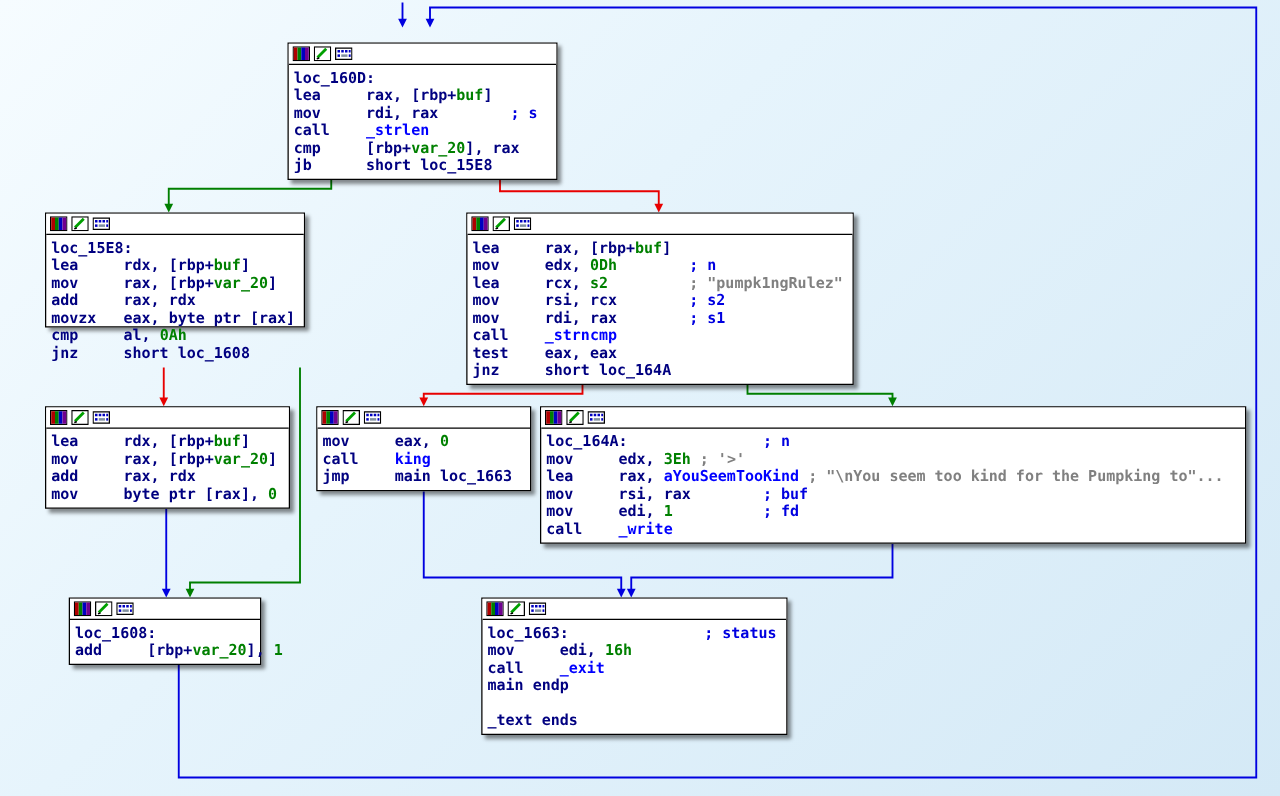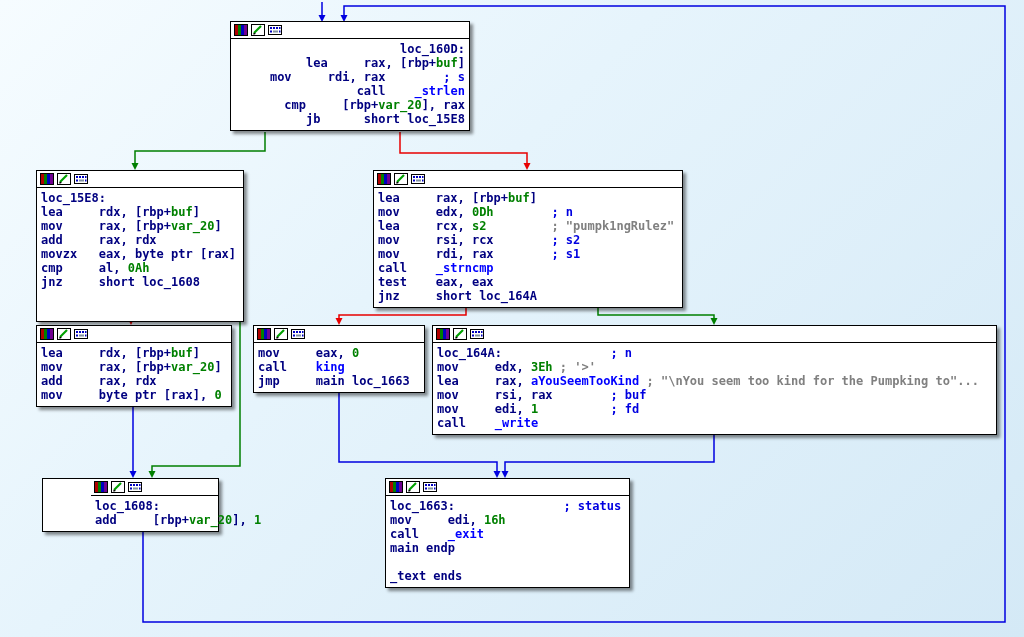--- a/index.html
+++ b/index.html
@@ -39,21 +39,21 @@
       <polyline points="598,308 598,315 714,315 714,320" fill="none" stroke="#007f00" stroke-width="1.5"></polyline>
       <polygon points="714,325 710.5,318 717.5,318" fill="#007f00"></polygon>
       <polyline points="133,407 133,473" fill="none" stroke="#0000e0" stroke-width="1.5"></polyline>
       <polygon points="133,478 129.5,471 136.5,471" fill="#0000e0"></polygon>
       <polyline points="339,393 339,462 497,462 497,473" fill="none" stroke="#0000e0" stroke-width="1.5"></polyline>
       <polygon points="497,478 493.5,471 500.5,471" fill="#0000e0"></polygon>
       <polyline points="714,435 714,462 505,462 505,473" fill="none" stroke="#0000e0" stroke-width="1.5"></polyline>
       <polygon points="505,478 501.5,471 508.5,471" fill="#0000e0"></polygon>
     </svg>
 
-<div class="node" style="left: 230px; top: 21px; width: 240px; height: 110px; text-align: right;">
+<div class="node" style="left: 230px; top: 34px; width: 216px; height: 110px;">
       <div class="node-titlebar">
         <span class="node-icon">
           <svg width="14" height="12" viewBox="0 0 14 12">
             <rect x="0.5" y="0.5" width="13" height="11" fill="#fff" stroke="#000"></rect>
             <rect x="1" y="1" width="3" height="10" fill="#b00000"></rect>
             <rect x="4" y="1" width="3" height="10" fill="#007f00"></rect>
             <rect x="7" y="1" width="3" height="10" fill="#0000c0"></rect>
             <rect x="10" y="1" width="3" height="10" fill="#700090"></rect>
           </svg>
         </span>
@@ -72,21 +72,21 @@
             <rect x="8" y="3" width="2" height="2" fill="#0000c0"></rect>
             <rect x="11" y="3" width="1.5" height="2" fill="#0000c0"></rect>
             <rect x="2" y="6.5" width="2" height="2" fill="#0000c0"></rect>
             <rect x="5" y="6.5" width="5" height="2" fill="#8090a0"></rect>
             <rect x="11" y="6.5" width="1.5" height="2" fill="#0000c0"></rect>
           </svg>
         </span>
       </div>
       <div class="node-body"><div class="code-line"><span style="color: rgb(0, 0, 128);">loc_160D:</span></div><div class="code-line"><span style="color: rgb(0, 0, 128);">lea     rax, [rbp+</span><span style="color: rgb(0, 128, 0);">buf</span><span style="color: rgb(0, 0, 128);">]</span></div><div class="code-line"><span style="color: rgb(0, 0, 128);">mov     rdi, rax</span><span style="color: rgb(0, 0, 224);">        ; s</span></div><div class="code-line"><span style="color: rgb(0, 0, 128);">call    </span><span style="color: rgb(0, 0, 255);">_strlen</span></div><div class="code-line"><span style="color: rgb(0, 0, 128);">cmp     [rbp+</span><span style="color: rgb(0, 128, 0);">var_20</span><span style="color: rgb(0, 0, 128);">], rax</span></div><div class="code-line"><span style="color: rgb(0, 0, 128);">jb      short loc_15E8</span></div></div>
     </div>
-    <div class="node" style="left: 36px; top: 170px; width: 208px; height: 152px;">
+    <div class="node" style="left: 36px; top: 170px; width: 208px; height: 92px;">
       <div class="node-titlebar">
         <span class="node-icon">
           <svg width="14" height="12" viewBox="0 0 14 12">
             <rect x="0.5" y="0.5" width="13" height="11" fill="#fff" stroke="#000"></rect>
             <rect x="1" y="1" width="3" height="10" fill="#b00000"></rect>
             <rect x="4" y="1" width="3" height="10" fill="#007f00"></rect>
             <rect x="7" y="1" width="3" height="10" fill="#0000c0"></rect>
             <rect x="10" y="1" width="3" height="10" fill="#700090"></rect>
           </svg>
         </span>
@@ -237,21 +237,21 @@
             <rect x="8" y="3" width="2" height="2" fill="#0000c0"></rect>
             <rect x="11" y="3" width="1.5" height="2" fill="#0000c0"></rect>
             <rect x="2" y="6.5" width="2" height="2" fill="#0000c0"></rect>
             <rect x="5" y="6.5" width="5" height="2" fill="#8090a0"></rect>
             <rect x="11" y="6.5" width="1.5" height="2" fill="#0000c0"></rect>
           </svg>
         </span>
       </div>
       <div class="node-body"><div class="code-line"><span style="color: rgb(0, 0, 128);">loc_164A:</span><span style="color: rgb(0, 0, 224);">               ; n</span></div><div class="code-line"><span style="color: rgb(0, 0, 128);">mov     edx, </span><span style="color: rgb(0, 128, 0);">3Eh</span><span style="color: rgb(128, 128, 128);"> ; '&gt;'</span></div><div class="code-line"><span style="color: rgb(0, 0, 128);">lea     rax, </span><span style="color: rgb(0, 0, 255);">aYouSeemTooKind</span><span style="color: rgb(128, 128, 128);"> ; "\nYou seem too kind for the Pumpking to"...</span></div><div class="code-line"><span style="color: rgb(0, 0, 128);">mov     rsi, rax</span><span style="color: rgb(0, 0, 224);">        ; buf</span></div><div class="code-line"><span style="color: rgb(0, 0, 128);">mov     edi, </span><span style="color: rgb(0, 128, 0);">1</span><span style="color: rgb(0, 0, 224);">          ; fd</span></div><div class="code-line"><span style="color: rgb(0, 0, 128);">call    </span><span style="color: rgb(0, 0, 255);">_write</span></div></div>
     </div>
-    <div class="node" style="left: 42px; top: 478px; width: 177px; height: 54px; padding-left: 48px;">
+    <div class="node" style="left: 55px; top: 478px; width: 154px; height: 54px;">
       <div class="node-titlebar">
         <span class="node-icon">
           <svg width="14" height="12" viewBox="0 0 14 12">
             <rect x="0.5" y="0.5" width="13" height="11" fill="#fff" stroke="#000"></rect>
             <rect x="1" y="1" width="3" height="10" fill="#b00000"></rect>
             <rect x="4" y="1" width="3" height="10" fill="#007f00"></rect>
             <rect x="7" y="1" width="3" height="10" fill="#0000c0"></rect>
             <rect x="10" y="1" width="3" height="10" fill="#700090"></rect>
           </svg>
         </span>

